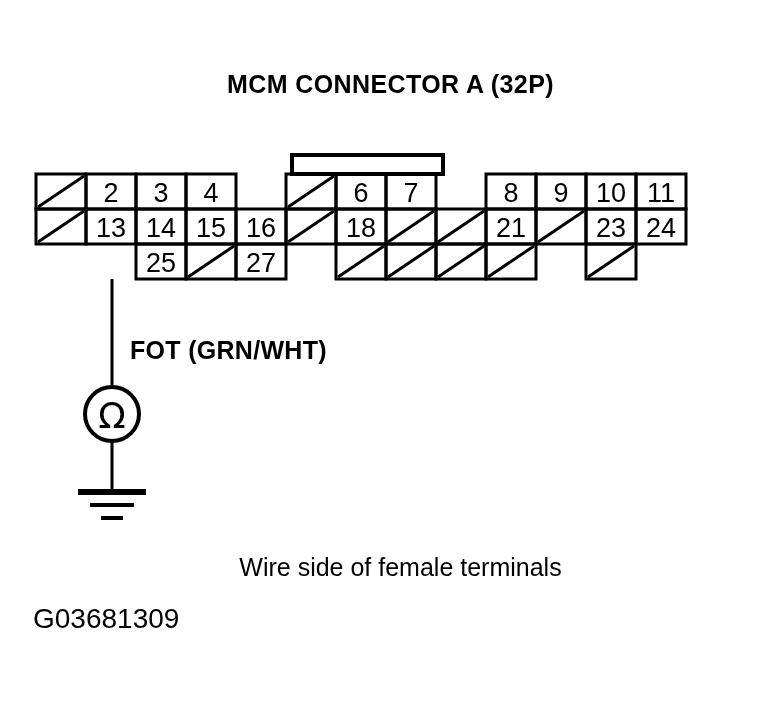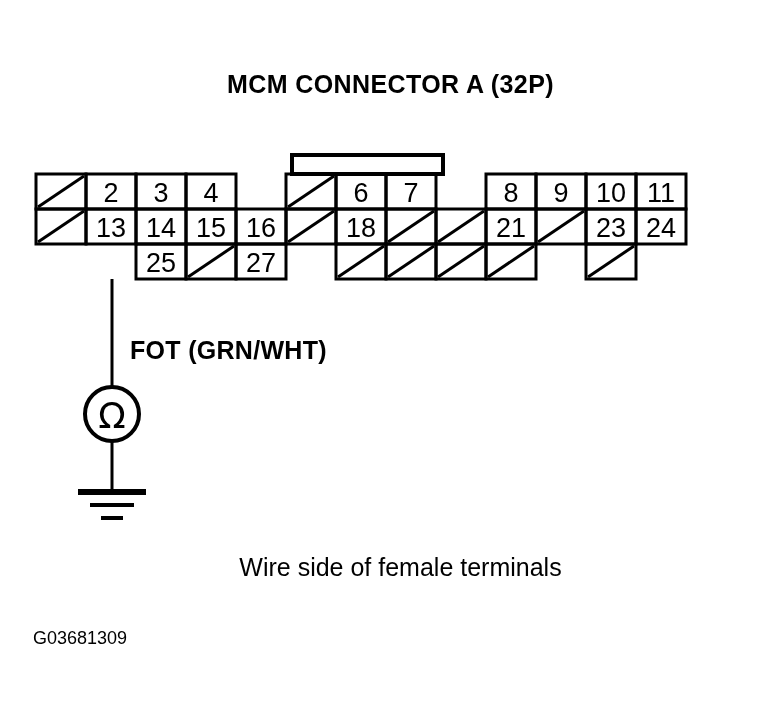--- a/index.html
+++ b/index.html
@@ -37,22 +37,21 @@
   }
 
   .caption{
     position:absolute;left:0;top:553px;width:781px;
     text-align:center;font-size:25px;
   }
   .caption span{padding-left:20px;}
 
   .partnum{
     position:absolute;left:33px;top:603px;
-    font-size:18px;
-    margin-top:25px;
+    font-size:28px;
   }
 </style>
 </head>
 <body>
 
 <div class="diagram">
 
   <div class="title">MCM CONNECTOR A (32P)</div>
 
   <svg class="connector" viewBox="0 0 781 704" xmlns="http://www.w3.org/2000/svg">

